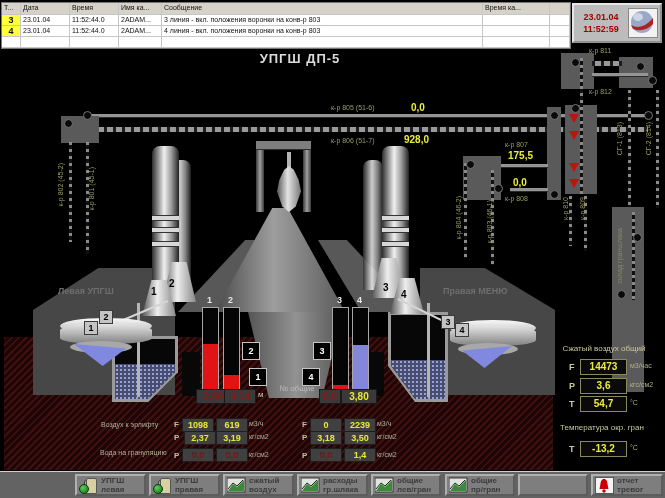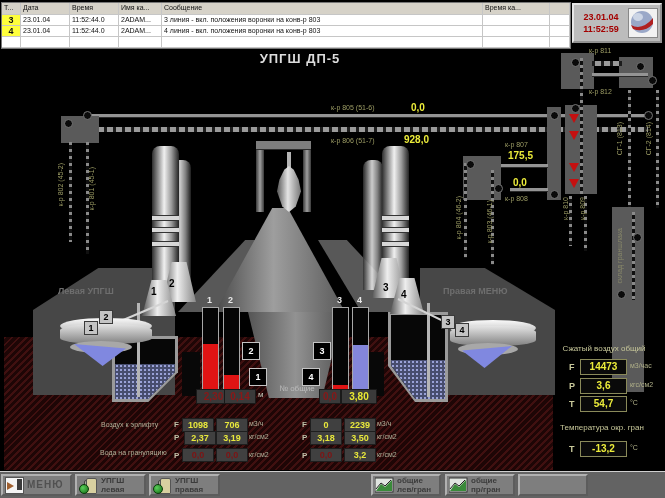--- a/index.html
+++ b/index.html
@@ -353,21 +353,21 @@
 
   <div class="led dark" style="left:196px;top:389px;width:33px">2,30</div>
   <div class="led dark" style="left:224px;top:389px;width:30px">0,14</div>
   <div class="lbl" style="left:258px;top:391px;color:#c8c8b8;font-size:8px">м</div>
   <div class="led dark" style="left:319px;top:389px;width:20px">0,0</div>
   <div class="led yel" style="left:341px;top:389px;width:34px">3,80</div>
 
   <div class="plabel" style="left:101px;top:421px">Воздух к эрлифту</div>
   <div class="pparam" style="left:174px;top:420px">F</div>
   <div class="pbox" style="left:182px;top:418px">1098</div>
-  <div class="pbox" style="left:216px;top:418px">706</div>
+  <div class="pbox" style="left:216px;top:418px">619</div>
   <div class="punit" style="left:249px;top:420px">м3/ч</div>
   <div class="pparam" style="left:174px;top:433px">P</div>
   <div class="pbox" style="left:184px;top:431px">2,37</div>
   <div class="pbox" style="left:216px;top:431px">3,19</div>
   <div class="punit" style="left:249px;top:433px">кг/см2</div>
 
   <div class="pparam" style="left:302px;top:420px">F</div>
   <div class="pbox" style="left:310px;top:418px">0</div>
   <div class="pbox" style="left:344px;top:418px">2239</div>
   <div class="punit" style="left:377px;top:420px">м3/ч</div>
@@ -376,76 +376,94 @@
   <div class="pbox" style="left:344px;top:431px">3,50</div>
   <div class="punit" style="left:377px;top:433px">кг/см2</div>
 
   <div class="plabel" style="left:100px;top:449px">Вода на грануляцию</div>
   <div class="pparam" style="left:174px;top:451px">P</div>
   <div class="pbox off" style="left:182px;top:448px">0,0</div>
   <div class="pbox off" style="left:216px;top:448px">0,0</div>
   <div class="punit" style="left:249px;top:451px">кг/см2</div>
   <div class="pparam" style="left:302px;top:451px">P</div>
   <div class="pbox off" style="left:310px;top:448px">0,0</div>
-  <div class="pbox" style="left:344px;top:448px">3,2</div>
+  <div class="pbox" style="left:344px;top:448px">1,4</div>
   <div class="punit" style="left:377px;top:451px">кг/см2</div>
 
   <div class="rp-title" style="left:546px;top:344px;width:116px">Сжатый воздух общий</div>
   <div class="rp-param" style="left:569px;top:362px">F</div>
   <div class="rp-box" style="left:580px;top:359px">14473</div>
   <div class="rp-unit" style="left:630px;top:362px">м3/час</div>
   <div class="rp-param" style="left:569px;top:381px">P</div>
   <div class="rp-box" style="left:580px;top:378px">3,6</div>
   <div class="rp-unit" style="left:630px;top:381px">кгс/см2</div>
   <div class="rp-param" style="left:569px;top:399px">T</div>
   <div class="rp-box" style="left:580px;top:396px">54,7</div>
   <div class="rp-unit" style="left:630px;top:399px">°С</div>
 
   <div class="rp-title" style="left:540px;top:423px;width:124px">Температура окр. гран</div>
   <div class="rp-param" style="left:569px;top:444px">T</div>
   <div class="rp-box" style="left:580px;top:441px">-13,2</div>
   <div class="rp-unit" style="left:630px;top:444px">°С</div>
 
   <div class="taskbar">
-    <div class="tbtn menu" style="left:1px;width:71px">
-      <span class="ticon">
-          <span class="iwhite"></span>
-          <span class="m-door"></span>
-          <span class="m-arrow"></span>
-        </span>
-      <span class="tlines"><span>МЕНЮ</span></span>
-    </div>
     <div class="tbtn" style="left:75px;width:71px">
       <span class="ticon">
           <span class="g-jug2"></span>
           <span class="g-jug1"></span>
           <span class="g-ball"></span>
         </span>
       <span class="tlines"><span>УПГШ</span><br><span>левая</span></span>
     </div>
     <div class="tbtn" style="left:149px;width:71px">
       <span class="ticon">
           <span class="g-jug2"></span>
           <span class="g-jug1"></span>
           <span class="g-ball"></span>
         </span>
       <span class="tlines"><span>УПГШ</span><br><span>правая</span></span>
     </div>
+    <div class="tbtn" style="left:223px;width:71px">
+      <span class="ticon"><svg width="19" height="17">
+            <rect x="0" y="1" width="18" height="14" fill="#dfe4df" stroke="#333"></rect>
+            <path d="M1 14 L6 7 L10 10 L17 3 L17 14 Z" fill="#3a8a3a"></path>
+            <path d="M1 12 L6 6 L10 9 L16 3" stroke="#222" fill="none"></path>
+          </svg></span>
+      <span class="tlines"><span>сжатый</span><br><span>воздух</span></span>
+    </div>
+    <div class="tbtn" style="left:297px;width:71px">
+      <span class="ticon"><svg width="19" height="17">
+            <rect x="0" y="1" width="18" height="14" fill="#dfe4df" stroke="#333"></rect>
+            <path d="M1 14 L6 7 L10 10 L17 3 L17 14 Z" fill="#3a8a3a"></path>
+            <path d="M1 12 L6 6 L10 9 L16 3" stroke="#222" fill="none"></path>
+          </svg></span>
+      <span class="tlines"><span>расходы</span><br><span>гр.шлака</span></span>
+    </div>
     <div class="tbtn" style="left:371px;width:70px">
       <span class="ticon"><svg width="19" height="17">
             <rect x="0" y="1" width="18" height="14" fill="#dfe4df" stroke="#333"></rect>
             <path d="M1 14 L6 7 L10 10 L17 3 L17 14 Z" fill="#3a8a3a"></path>
             <path d="M1 12 L6 6 L10 9 L16 3" stroke="#222" fill="none"></path>
           </svg></span>
       <span class="tlines"><span>общие</span><br><span>лев/гран</span></span>
     </div>
     <div class="tbtn" style="left:445px;width:70px">
       <span class="ticon"><svg width="19" height="17">
             <rect x="0" y="1" width="18" height="14" fill="#dfe4df" stroke="#333"></rect>
             <path d="M1 14 L6 7 L10 10 L17 3 L17 14 Z" fill="#3a8a3a"></path>
             <path d="M1 12 L6 6 L10 9 L16 3" stroke="#222" fill="none"></path>
           </svg></span>
       <span class="tlines"><span>общие</span><br><span>пр/гран</span></span>
     </div>
     <div class="tbtn" style="left:518px;width:70px"></div>
+    <div class="tbtn" style="left:591px;width:72px">
+      <span class="ticon">
+          <span class="iwhite"></span>
+          <svg width="19" height="17" style="position:absolute;left:0;top:0">
+            <path d="M9 2 C6.5 2 5.6 4.5 5.4 7.5 L4.5 12 H13.5 L12.6 7.5 C12.4 4.5 11.5 2 9 2 Z" fill="#cc0000"></path>
+            <circle cx="9" cy="14" r="1.7" fill="#cc0000"></circle>
+          </svg>
+        </span>
+      <span class="tlines"><span>отчет</span><br><span>тревог</span></span>
+    </div>
   </div>
 
 </div>
 
 </body></html>

